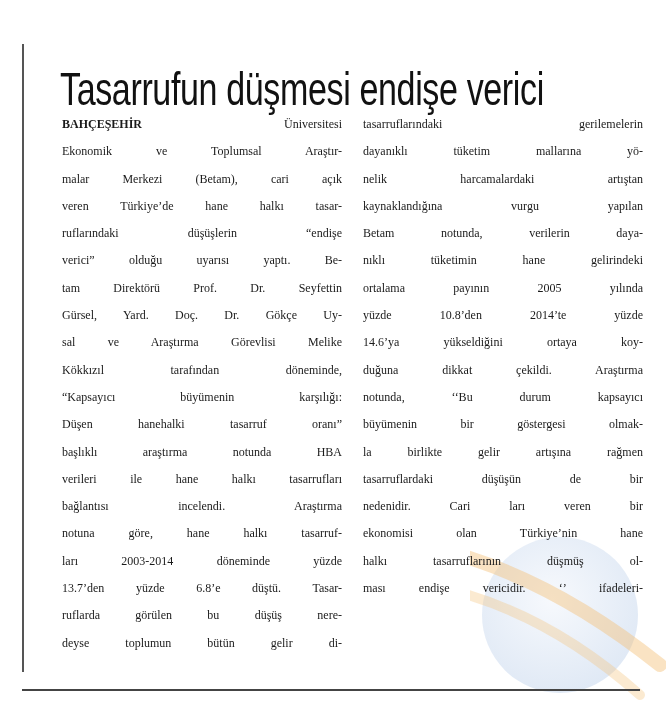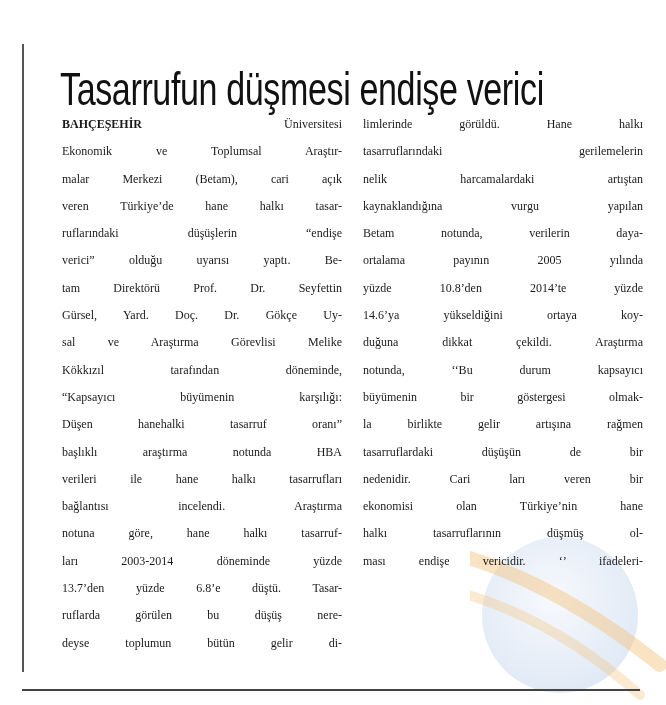--- a/index.html
+++ b/index.html
@@ -63,25 +63,26 @@
     <span class="line">verileri ile hane halkı tasarrufları</span>
     <span class="line">bağlantısı incelendi. Araştırma</span>
     <span class="line">notuna göre, hane halkı tasarruf-</span>
     <span class="line">ları 2003-2014 döneminde yüzde</span>
     <span class="line">13.7’den yüzde 6.8’e düştü. Tasar-</span>
     <span class="line">ruflarda görülen bu düşüş nere-</span>
     <span class="line">deyse toplumun bütün gelir di-</span>
   </div>
 
   <div class="col col-right">
-    <span class="line">limlerinde görüldü. Hane halkı</span>
     <span class="line">tasarruflarındaki gerilemelerin</span>
+    <span class="line">dayanıklı tüketim mallarına yö-</span>
     <span class="line">nelik harcamalardaki artıştan</span>
     <span class="line">kaynaklandığına vurgu yapılan</span>
     <span class="line">Betam notunda, verilerin daya-</span>
+    <span class="line">nıklı tüketimin hane gelirindeki</span>
     <span class="line">ortalama payının 2005 yılında</span>
     <span class="line">yüzde 10.8’den 2014’te yüzde</span>
     <span class="line">14.6’ya yükseldiğini ortaya koy-</span>
     <span class="line">duğuna dikkat çekildi. Araştırma</span>
     <span class="line">notunda, ‘‘Bu durum kapsayıcı</span>
     <span class="line">büyümenin bir göstergesi olmak-</span>
     <span class="line">la birlikte gelir artışına rağmen</span>
     <span class="line">tasarruflardaki düşüşün de bir</span>
     <span class="line">nedenidir. Cari ları veren bir</span>
     <span class="line">ekonomisi olan Türkiye’nin hane</span>

